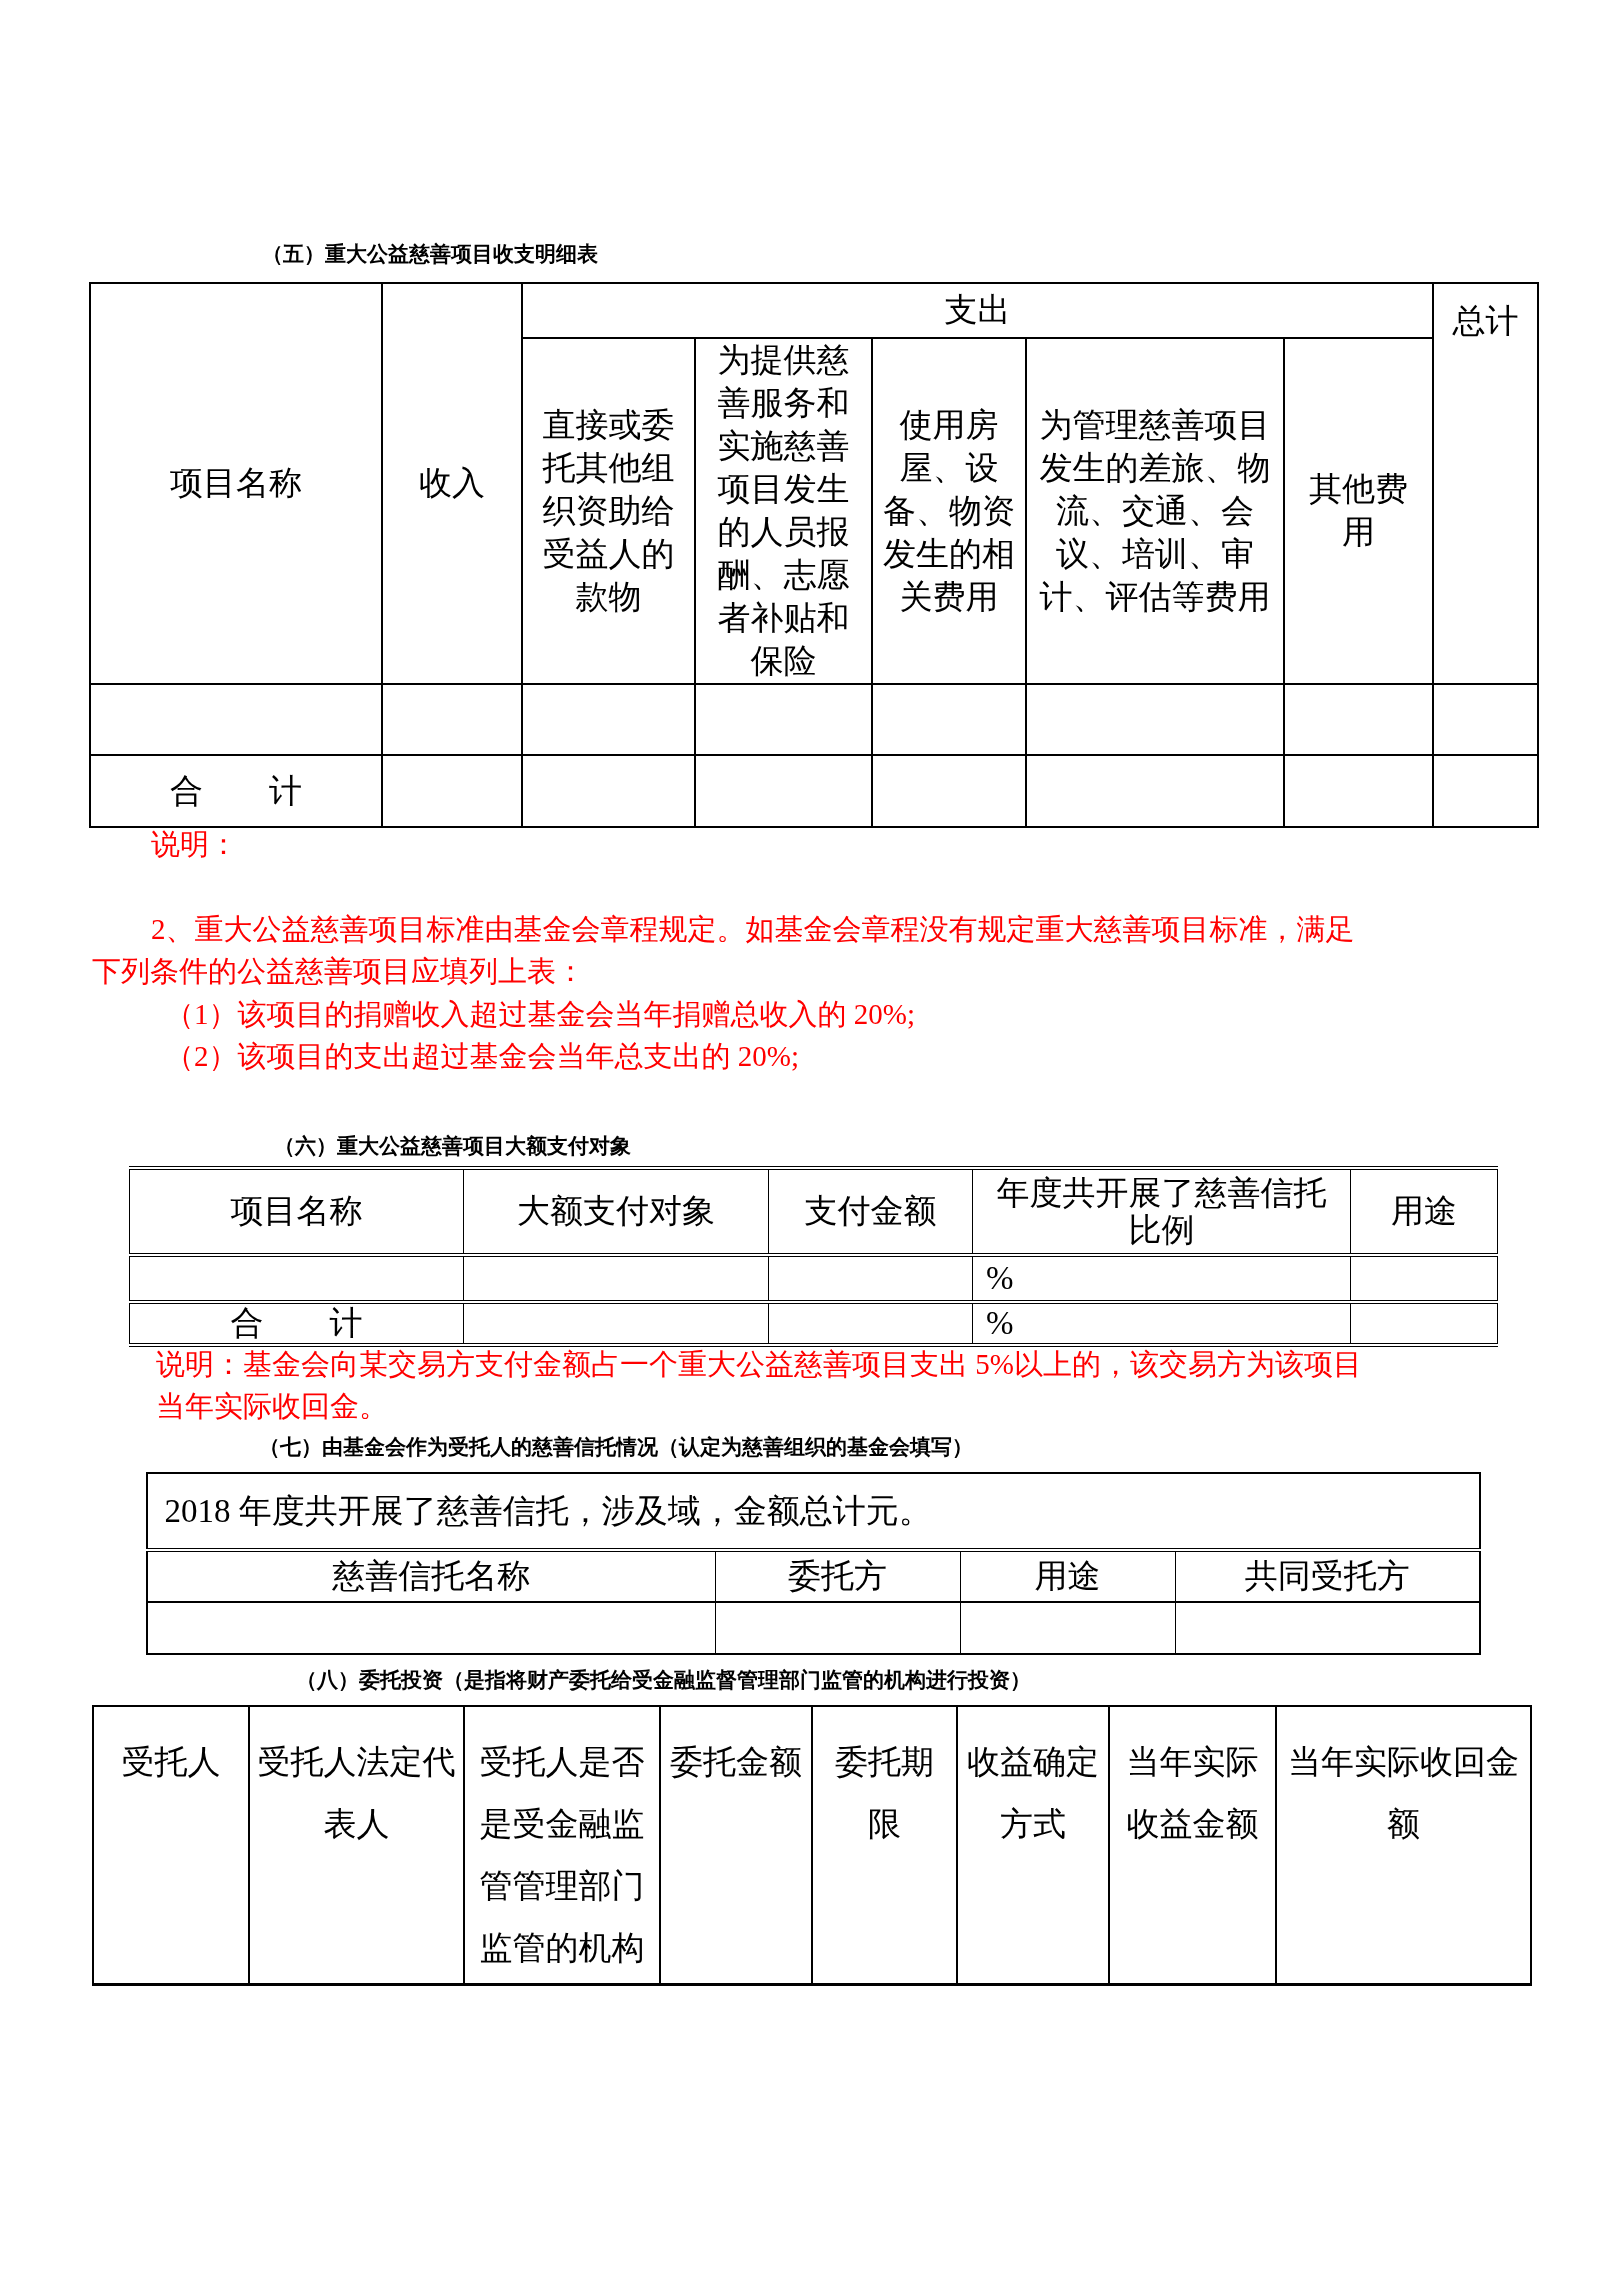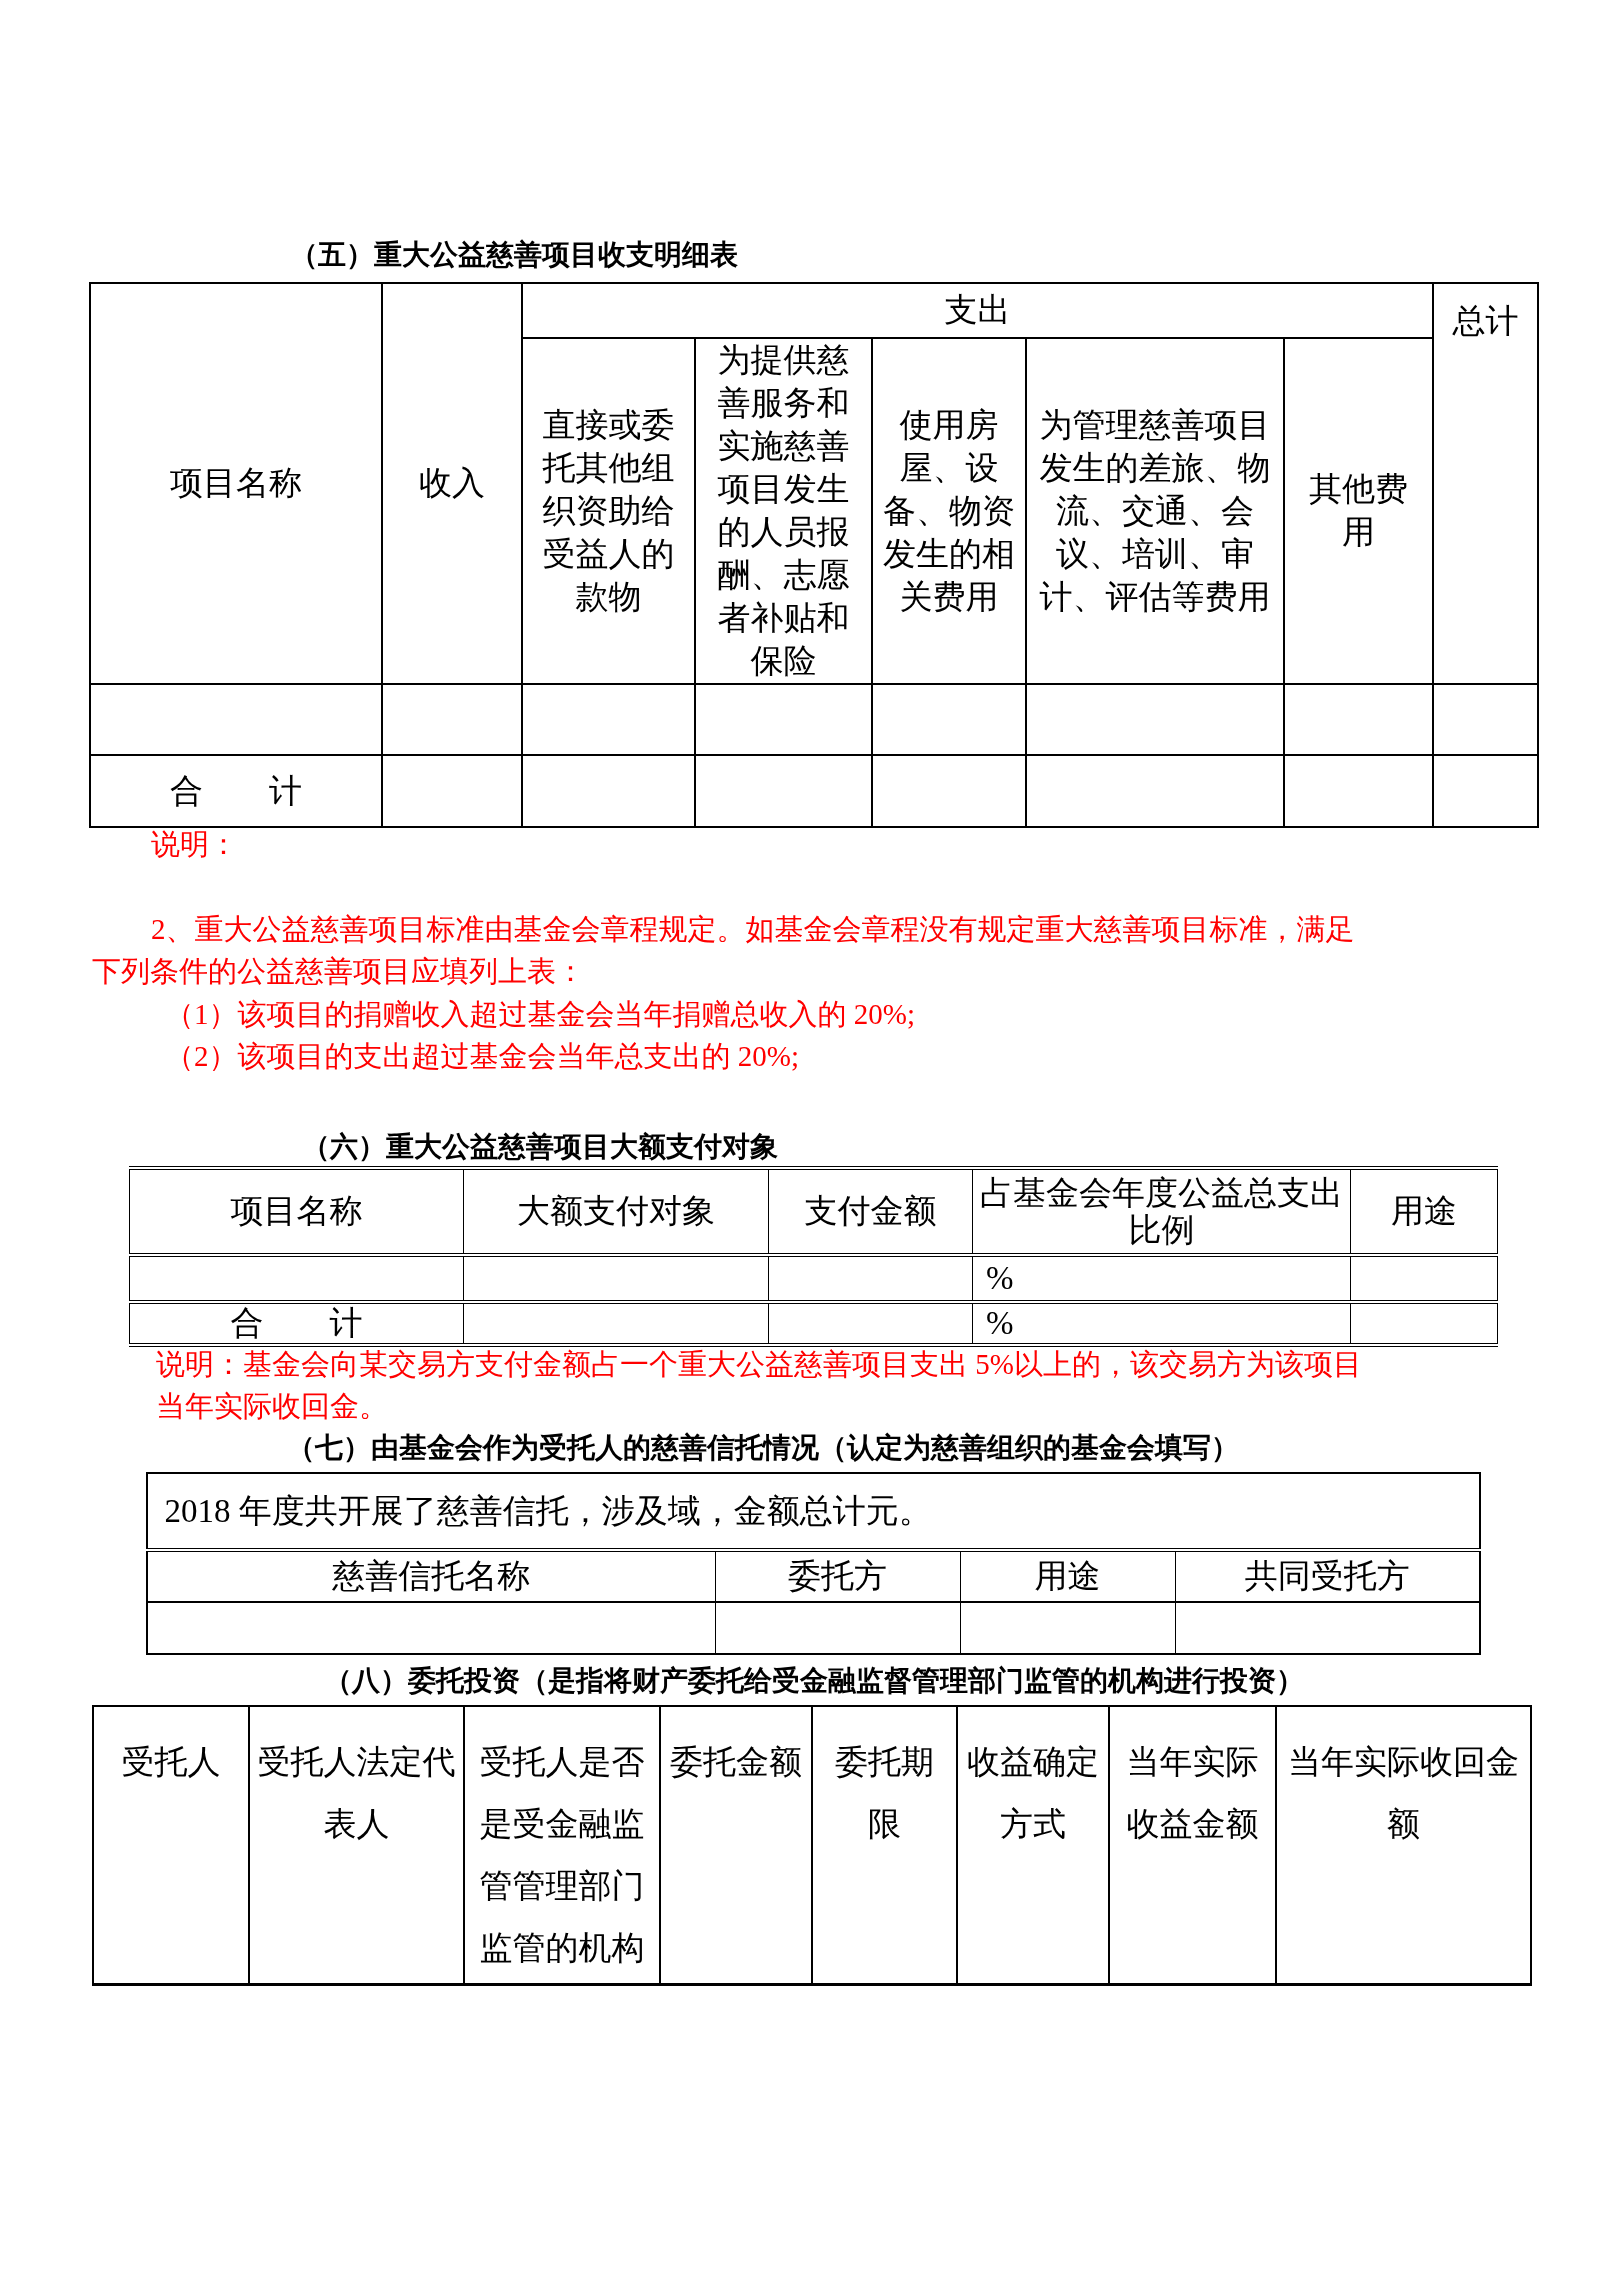--- a/index.html
+++ b/index.html
@@ -1,18 +1,18 @@
 <!DOCTYPE html>
 <html style="font-size:10.5px"><head>
 <meta charset="utf-8">
 <style>
   html,body{margin:0;padding:0;background:#ffffff;}
   #page{position:relative;width:1623px;height:2295px;background:#ffffff;
         font-family:"Liberation Serif","DejaVu Serif",serif;color:#000000;overflow:hidden;}
-  .title{position:absolute;font-weight:bold;font-size:28px;line-height:41px;white-space:nowrap;margin-left:28px;}
+  .title{position:absolute;font-weight:bold;font-size:21px;line-height:41px;white-space:nowrap;}
   .rnote{position:absolute;font-size:29px;line-height:43px;color:#ff0000;white-space:nowrap;}
   table{border-collapse:collapse;table-layout:fixed;position:absolute;}
   td{font-size:33px;text-align:center;vertical-align:middle;padding:0;overflow:hidden;}
   .pre{white-space:pre-line;}
   
   .t1 td{border:2px solid #000;line-height:43px;}
   .t1 .grand-total{vertical-align:top;padding-top:16px;}
   
   .t2 td{border-left:1.3px solid #000;border-right:1.3px solid #000;
          border-top:4.6px double #000;border-bottom:4.6px double #000;line-height:37px;}
@@ -115,21 +115,21 @@
         <col style="width:305px">
         <col style="width:204px">
       <col style="width:378px">
         <col style="width:147px">
     </colgroup>
     <tbody>
         <tr style="height:87px">
       <td>项目名称</td>
       <td>大额支付对象</td>
       <td>支付金额</td>
-      <td class="pre">占基金会年度公益总支出
+      <td class="pre">年度共开展了慈善信托
 比例</td>
       <td>用途</td>
     </tr>
     <tr style="height:47px">
       <td></td>
       <td></td>
       <td></td>
       <td class="pct">%</td>
       <td></td>
     </tr>

